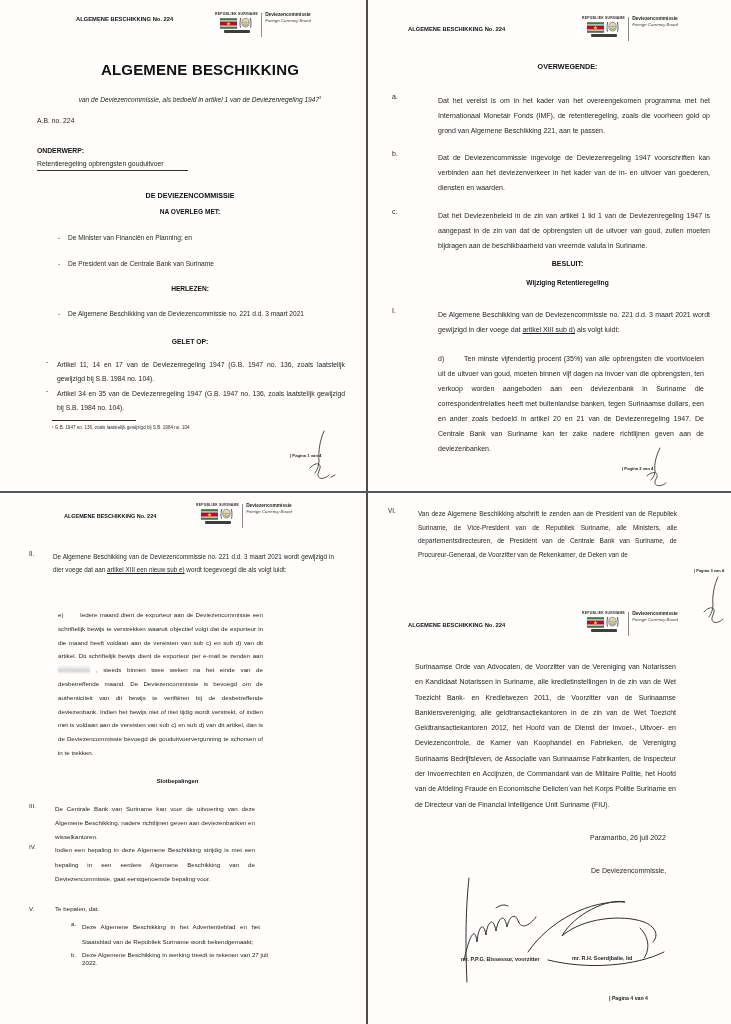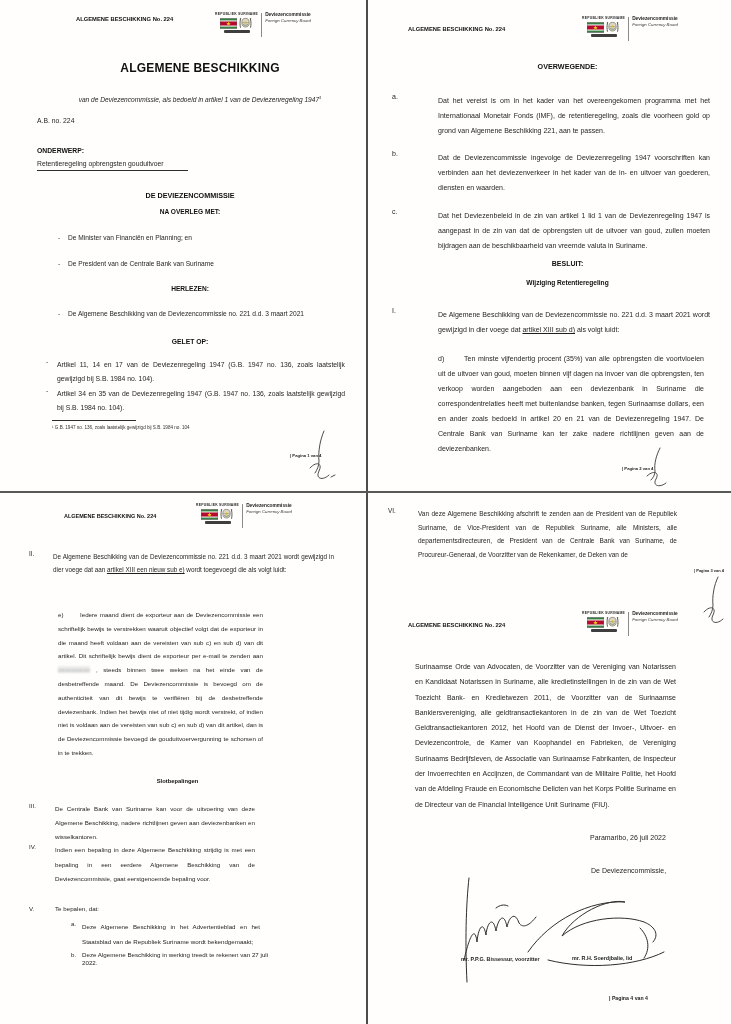--- a/index.html
+++ b/index.html
@@ -61,21 +61,21 @@
       </div>
       <div class="logo-banner"></div>
     </div>
     <div class="logo-div"></div>
     <div>
       <div class="logo-org">Deviezencommissie</div>
       <div class="logo-org-en">Foreign Currency Board</div>
     </div>
   </div>
 
-  <div class="t b c" style="left:40px;top:61px;width:320px;font-size:12px;letter-spacing:.2px;">ALGEMENE BESCHIKKING</div>
+  <div class="t b c" style="left:40px;top:61px;width:320px;font-size:15px;letter-spacing:.2px;">ALGEMENE BESCHIKKING</div>
 
   <div class="t i c" style="left:25px;top:95px;width:350px;font-size:6.6px;color:#222;"><span>van de Deviezencommissie, als bedoeld in artikel 1 van de Deviezenregeling 1947</span><sup style="font-size:4px;">1</sup></div>
 
   <div class="t" style="left:37px;top:117px;font-size:6.8px;">A.B. no. 224</div>
 
   <div class="t b" style="left:37px;top:147px;font-size:6.8px;">ONDERWERP:</div>
   <div class="t" style="left:37px;top:160px;font-size:6.8px;"><span class="uline" style="min-width:143px;">Retentieregeling opbrengsten gouduitvoer</span></div>
 
   <div class="t b c" style="left:40px;top:191px;width:300px;font-size:7.2px;">DE DEVIEZENCOMMISSIE</div>
   <div class="t b c" style="left:40px;top:208px;width:300px;font-size:6.6px;">NA OVERLEG MET:</div>

